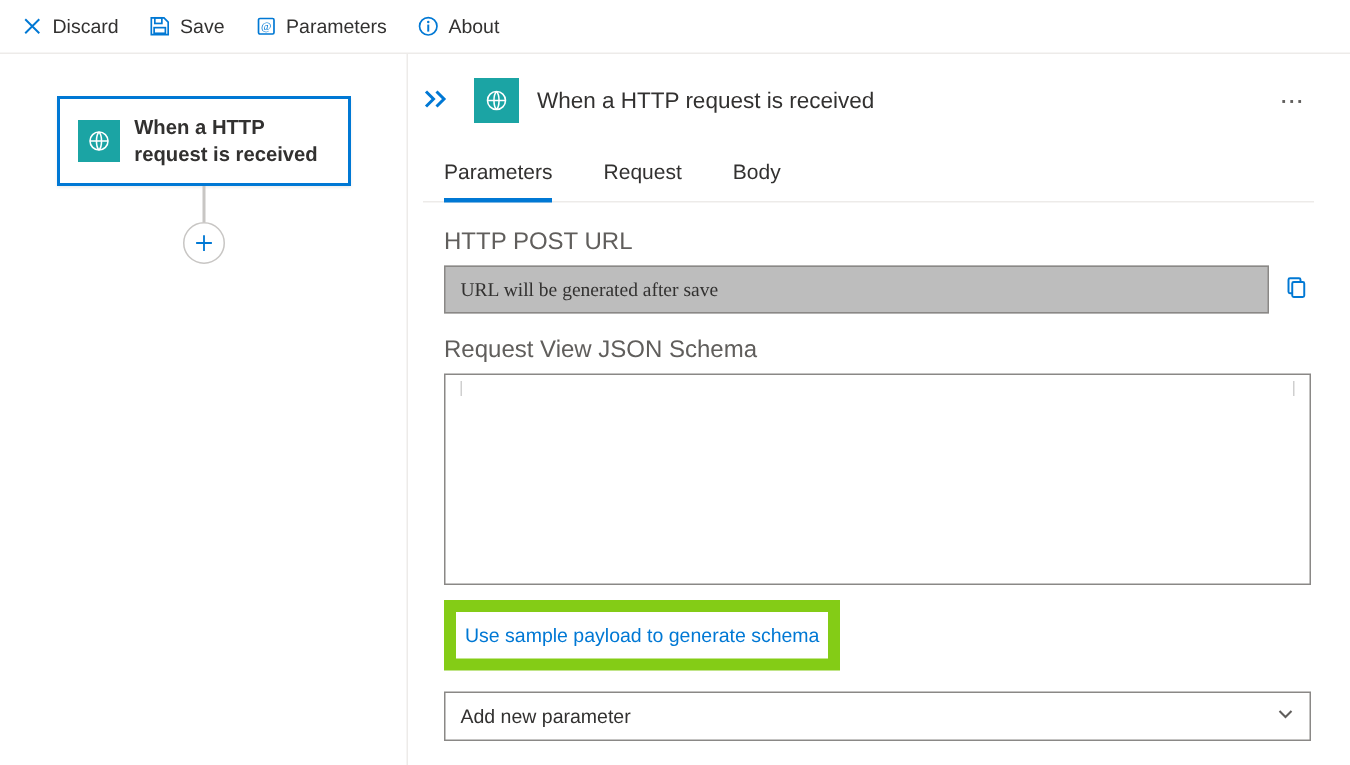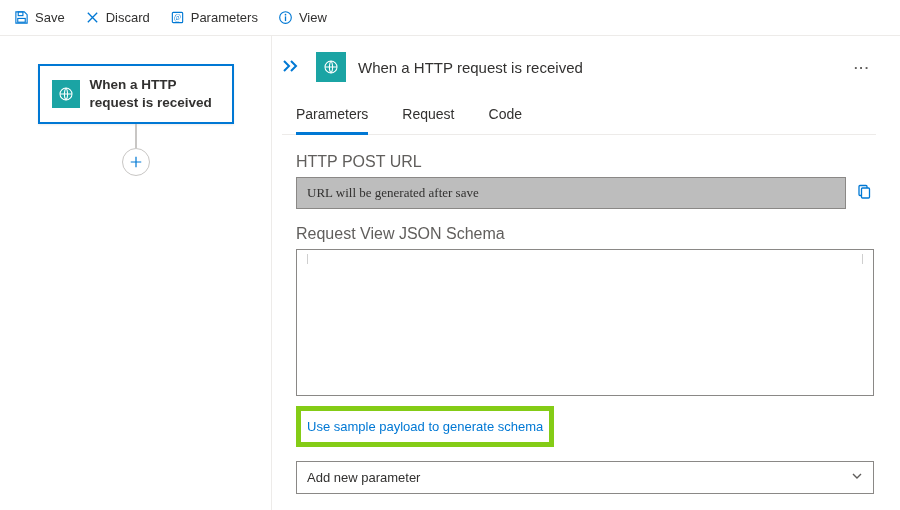--- a/index.html
+++ b/index.html
@@ -146,21 +146,21 @@
     padding: 4px;
     overflow:auto;
   }
   .schema-box .inner {
     border-left:1px solid #cfcfcf;
     border-right:1px solid #cfcfcf;
     height: 10px;
     margin: 0 6px;
   }
   .gen-link-wrap {
-    border:5px solid #84cc16;
+    border:8px solid #84cc16;
     padding: 8px 6px;
     margin-top: 10px;
     width: fit-content;
   }
   .gen-link {
     color:#0078d4;
     font-size:13px;
     cursor:pointer;
   }
   .add-param {
@@ -175,53 +175,53 @@
     text-align:right;
   }
 </style>
 </head>
 <body>
 
 <div class="toolbar">
   <div class="tool-btn">
     <span class="ico">
       <svg viewBox="0 0 16 16" width="15" height="15">
+          <path stroke="#0078d4" stroke-width="1.4" d="M3 3l10 10M13 3L3 13"></path>
+        </svg>
+    </span>
+    <span>Discard</span>
+  </div>
+  <div class="tool-btn">
+    <span class="ico">
+      <svg viewBox="0 0 16 16" width="15" height="15">
           <path fill="none" stroke="#0078d4" stroke-width="1.2" d="M2 2h9l3 3v9H2z"></path>
           <rect x="4.5" y="2" width="5" height="4" fill="none" stroke="#0078d4" stroke-width="1.2"></rect>
           <rect x="4" y="9" width="8" height="4" fill="none" stroke="#0078d4" stroke-width="1.2"></rect>
         </svg>
     </span>
     <span>Save</span>
   </div>
   <div class="tool-btn">
     <span class="ico">
       <svg viewBox="0 0 16 16" width="15" height="15">
-          <path stroke="#0078d4" stroke-width="1.4" d="M3 3l10 10M13 3L3 13"></path>
-        </svg>
-    </span>
-    <span>Discard</span>
-  </div>
-  <div class="tool-btn">
-    <span class="ico">
-      <svg viewBox="0 0 16 16" width="15" height="15">
           <rect x="2.5" y="2.5" width="11" height="11" rx="1" fill="none" stroke="#0078d4" stroke-width="1.2"></rect>
           <text x="8" y="11" text-anchor="middle" font-size="8" fill="#0078d4" font-family="Segoe UI">@</text>
         </svg>
     </span>
     <span>Parameters</span>
   </div>
   <div class="tool-btn">
     <span class="ico">
       <svg viewBox="0 0 16 16" width="15" height="15">
           <circle cx="8" cy="8" r="6.2" fill="none" stroke="#0078d4" stroke-width="1.2"></circle>
           <circle cx="8" cy="5" r="0.9" fill="#0078d4"></circle>
           <rect x="7.3" y="6.8" width="1.4" height="5" fill="#0078d4"></rect>
         </svg>
     </span>
-    <span>View</span>
+    <span>About</span>
   </div>
 </div>
 
 <div class="body">
 
   <div class="left">
     <div class="node">
       <div class="badge">
         <svg viewBox="0 0 24 24" width="18" height="18">
             <circle cx="12" cy="12" r="8" fill="none" stroke="#fff" stroke-width="1.4"></circle>
@@ -251,21 +251,21 @@
             <path d="M4 12h16M12 4c3 3 3 13 0 16M12 4c-3 3-3 13 0 16" fill="none" stroke="#fff" stroke-width="1.4"></path>
           </svg>
       </div>
       <div class="panel-title">When a HTTP request is received</div>
       <div class="more-btn">···</div>
     </div>
 
     <div class="tabs">
       <div class="tab active">Parameters</div>
       <div class="tab">Request</div>
-      <div class="tab">Code</div>
+      <div class="tab">Body</div>
     </div>
 
     <div class="form">
       <div class="field-label">HTTP POST URL</div>
       <div class="url-row">
         <div class="url-box">URL will be generated after save</div>
         <div class="copy-btn">
           <svg viewBox="0 0 16 16" width="16" height="16">
               <rect x="3" y="1.5" width="8" height="10" rx="1" fill="none" stroke="#0078d4" stroke-width="1.3"></rect>
               <rect x="5.5" y="4" width="8" height="10" rx="1" fill="#fff" stroke="#0078d4" stroke-width="1.3"></rect>

